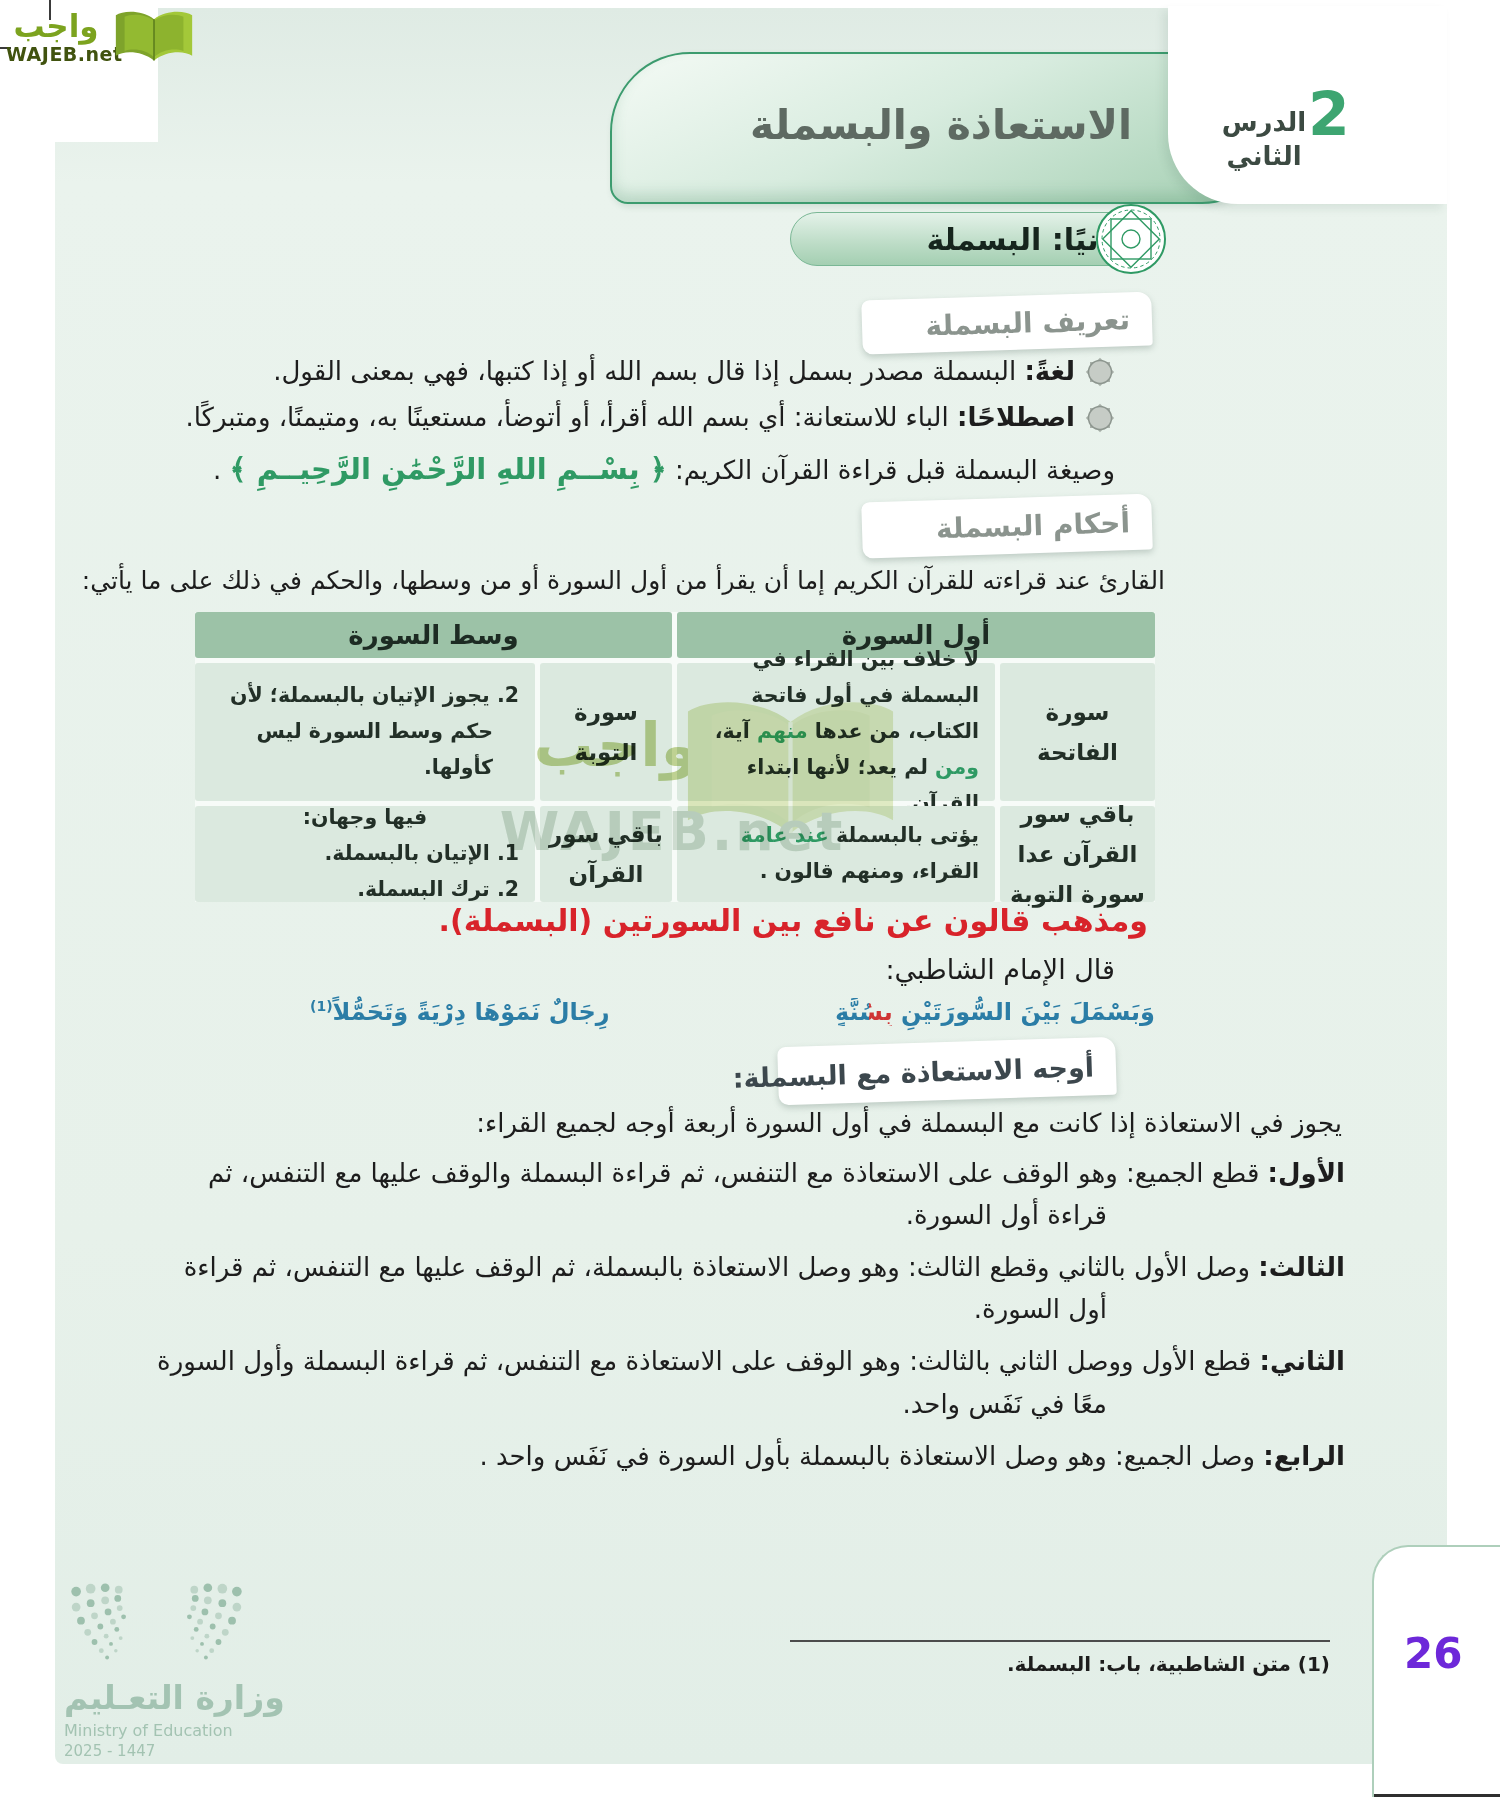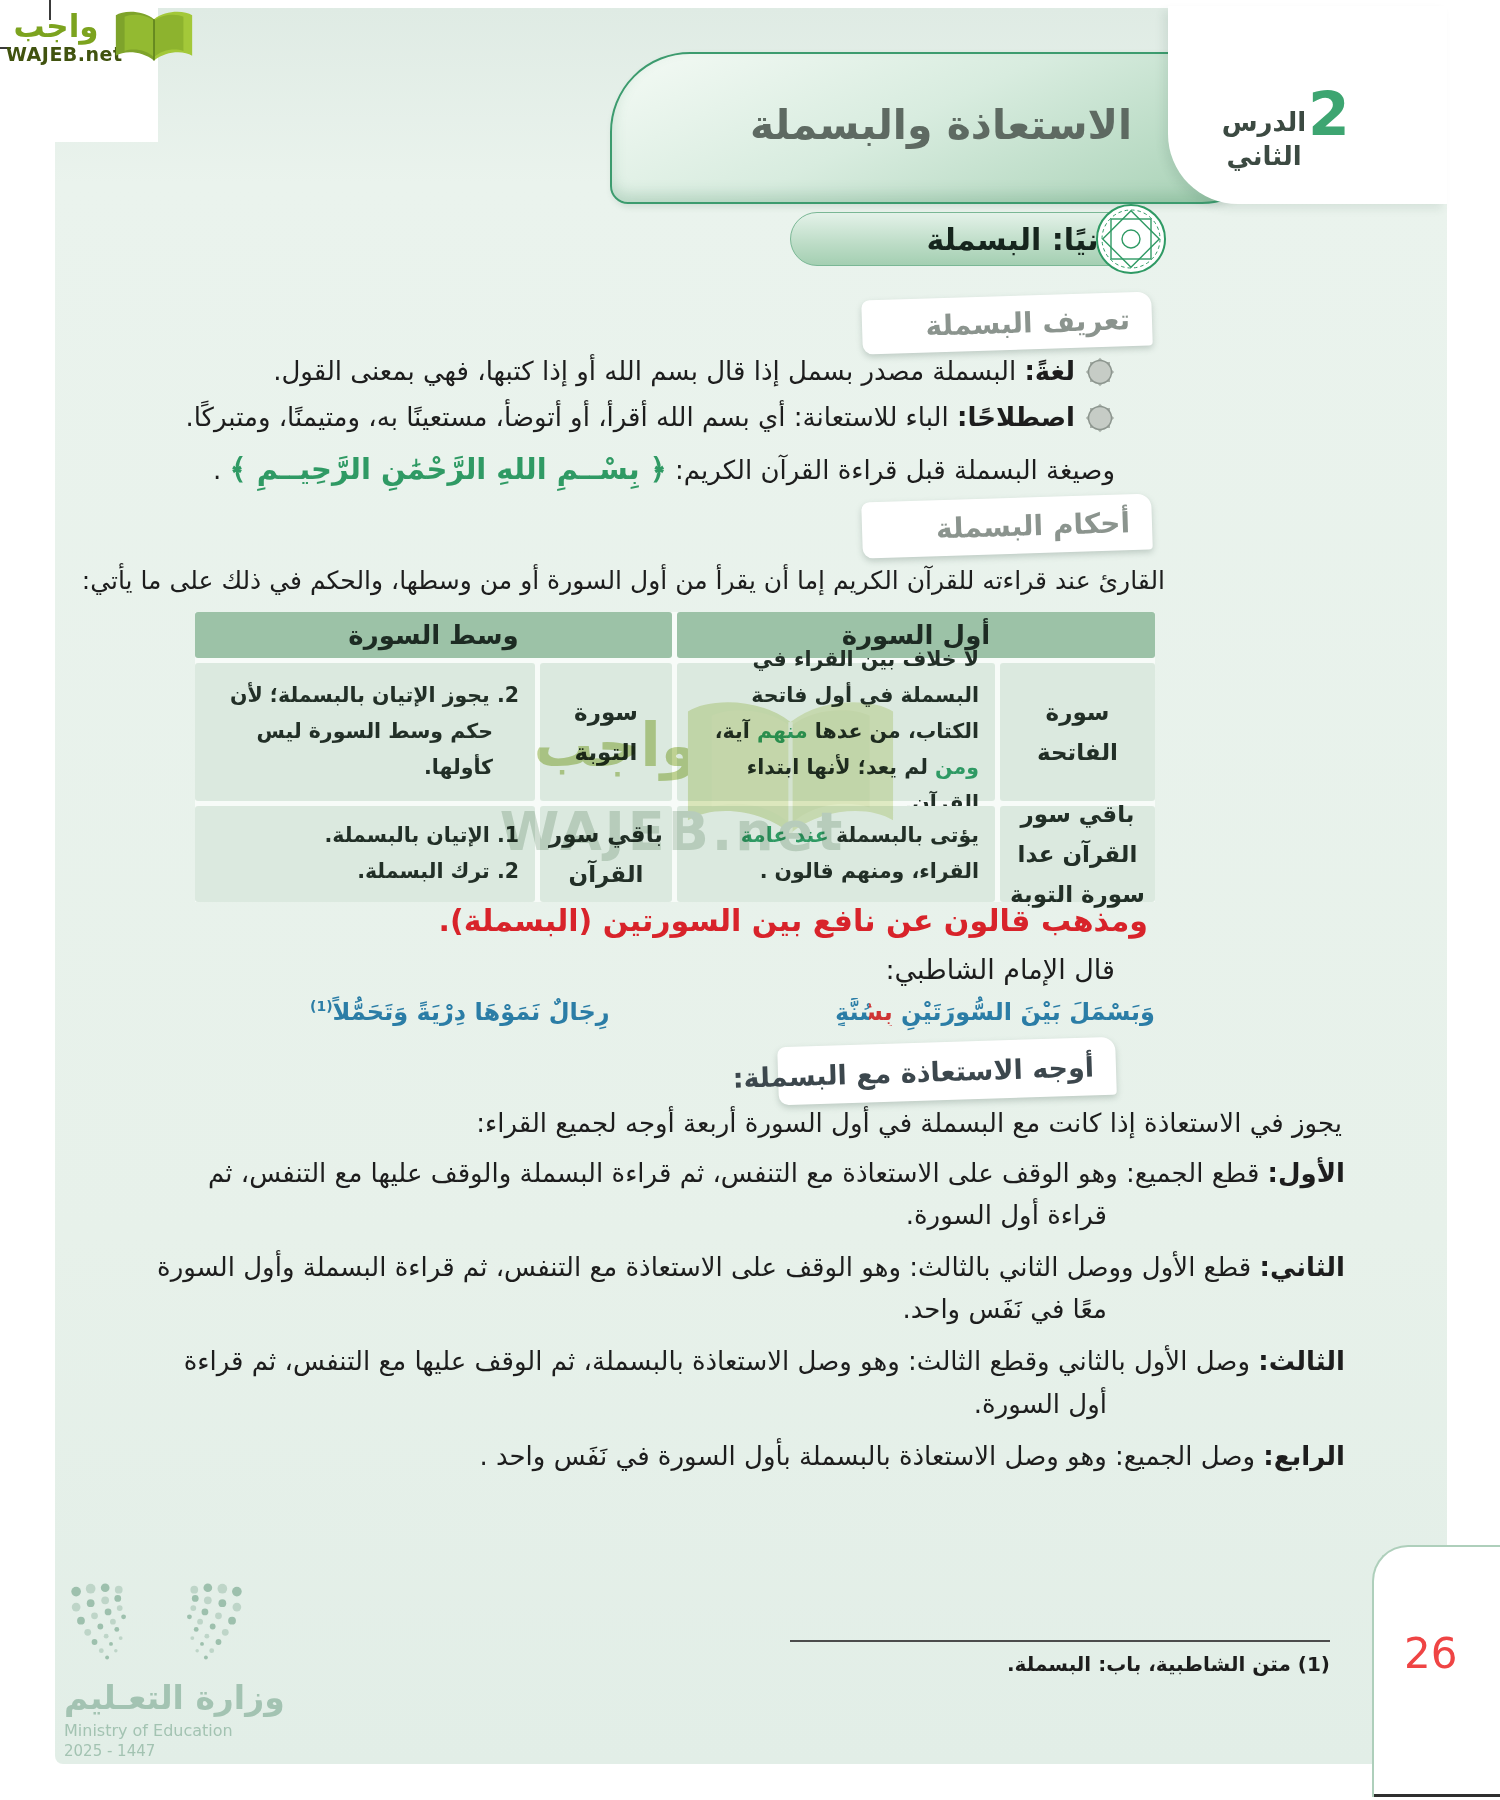--- a/index.html
+++ b/index.html
@@ -146,21 +146,21 @@
   .wm-book   { position:absolute; left:228px; top:14px; }
   .wm-domain { position:absolute; left:5px; top:122px; width:445px; text-align:center;
                font-size:54px; font-weight:700; color:#b3c6b5; letter-spacing:3px; direction:ltr; }
 
   
   .page-curl {
     left:1372px; top:1545px; width:128px; height:252px; background:#fff;
     border-radius:36px 0 0 0;
     border-left:2px solid #aecfbb; border-top:2px solid #aecfbb;
   }
-  .page-num { position:absolute; left:30px; top:82px; font-size:42px; font-weight:400; color:#ef4444; direction:ltr; }
+  .page-num { position:absolute; left:30px; top:82px; font-size:42px; font-weight:700; color:#6d28d9; direction:ltr; }
   .curl-base { position:absolute; left:0; bottom:0; width:100%; height:3px; background:#2e2e2e; }
 </style>
 </head>
 <body>
 
 <div class="abs panel"></div>
 
 <div class="abs ribbon">
   <span class="ribbon-title">الاستعاذة والبسملة</span>
 </div>
@@ -230,40 +230,41 @@
   </div>
 
   <div class="tcell tlabel">باقي سور القرآن عدا سورة التوبة</div>
   <div class="tcell tcontent">
     <div>
       <span>يؤتى بالبسملة </span><span class="green">عند عامة</span><span> القراء، ومنهم قالون .</span>
     </div>
   </div>
   <div class="tcell tlabel">باقي سور القرآن</div>
   <div class="tcell tcontent">
+    <div class="t-intro">فيها وجهان:</div>
     <div class="t-item">1. الإتيان بالبسملة.</div>
     <div class="t-item">2. ترك البسملة.</div>
   </div>
 </div>
 
 <div class="abs line qalon">ومذهب قالون عن نافع بين السورتين (البسملة).</div>
 <div class="abs line shatibi-intro">قال الإمام الشاطبي:</div>
 <div class="abs poem">
   <span><span>وَبَسْمَلَ بَيْنَ السُّورَتَيْنِ </span><span class="mixword">بِسُنَّةٍ</span></span>
   <span><span>رِجَالٌ نَمَوْهَا دِرْيَةً وَتَحَمُّلاً</span><sup class="ref">(1)</sup></span>
 </div>
 
 <div class="abs tab tab-ways">
   <span>أوجه الاستعاذة مع البسملة:</span>
 </div>
 <div class="abs line ways-intro">يجوز في الاستعاذة إذا كانت مع البسملة في أول السورة أربعة أوجه لجميع القراء:</div>
 <div class="abs ways-list">
   <div class="way"><span class="b">الأول:</span><span> قطع الجميع: وهو الوقف على الاستعاذة مع التنفس، ثم قراءة البسملة والوقف عليها مع التنفس، ثم قراءة أول السورة.</span></div>
+  <div class="way"><span class="b">الثالث:</span><span> وصل الأول بالثاني وقطع الثالث: وهو وصل الاستعاذة بالبسملة، ثم الوقف عليها مع التنفس، ثم قراءة أول السورة.</span></div>
   <div class="way"><span class="b">الثاني:</span><span> قطع الأول ووصل الثاني بالثالث: وهو الوقف على الاستعاذة مع التنفس، ثم قراءة البسملة وأول السورة معًا في نَفَس واحد.</span></div>
-  <div class="way"><span class="b">الثالث:</span><span> وصل الأول بالثاني وقطع الثالث: وهو وصل الاستعاذة بالبسملة، ثم الوقف عليها مع التنفس، ثم قراءة أول السورة.</span></div>
   <div class="way"><span class="b">الرابع:</span><span> وصل الجميع: وهو وصل الاستعاذة بالبسملة بأول السورة في نَفَس واحد .</span></div>
 </div>
 
 <div class="abs foot-line"></div>
 <div class="abs line footnote">(1) متن الشاطبية، باب: البسملة.</div>
 
 <div class="abs watermark">
   <div class="wm-name">واجب</div>
   <svg class="wm-book" width="235" height="167" viewBox="0 0 110 78">
     <path d="M55 14 C40 2 16 3 7 9 L7 60 C18 53 40 54 55 66 Z" fill="#c6d68b"></path>

